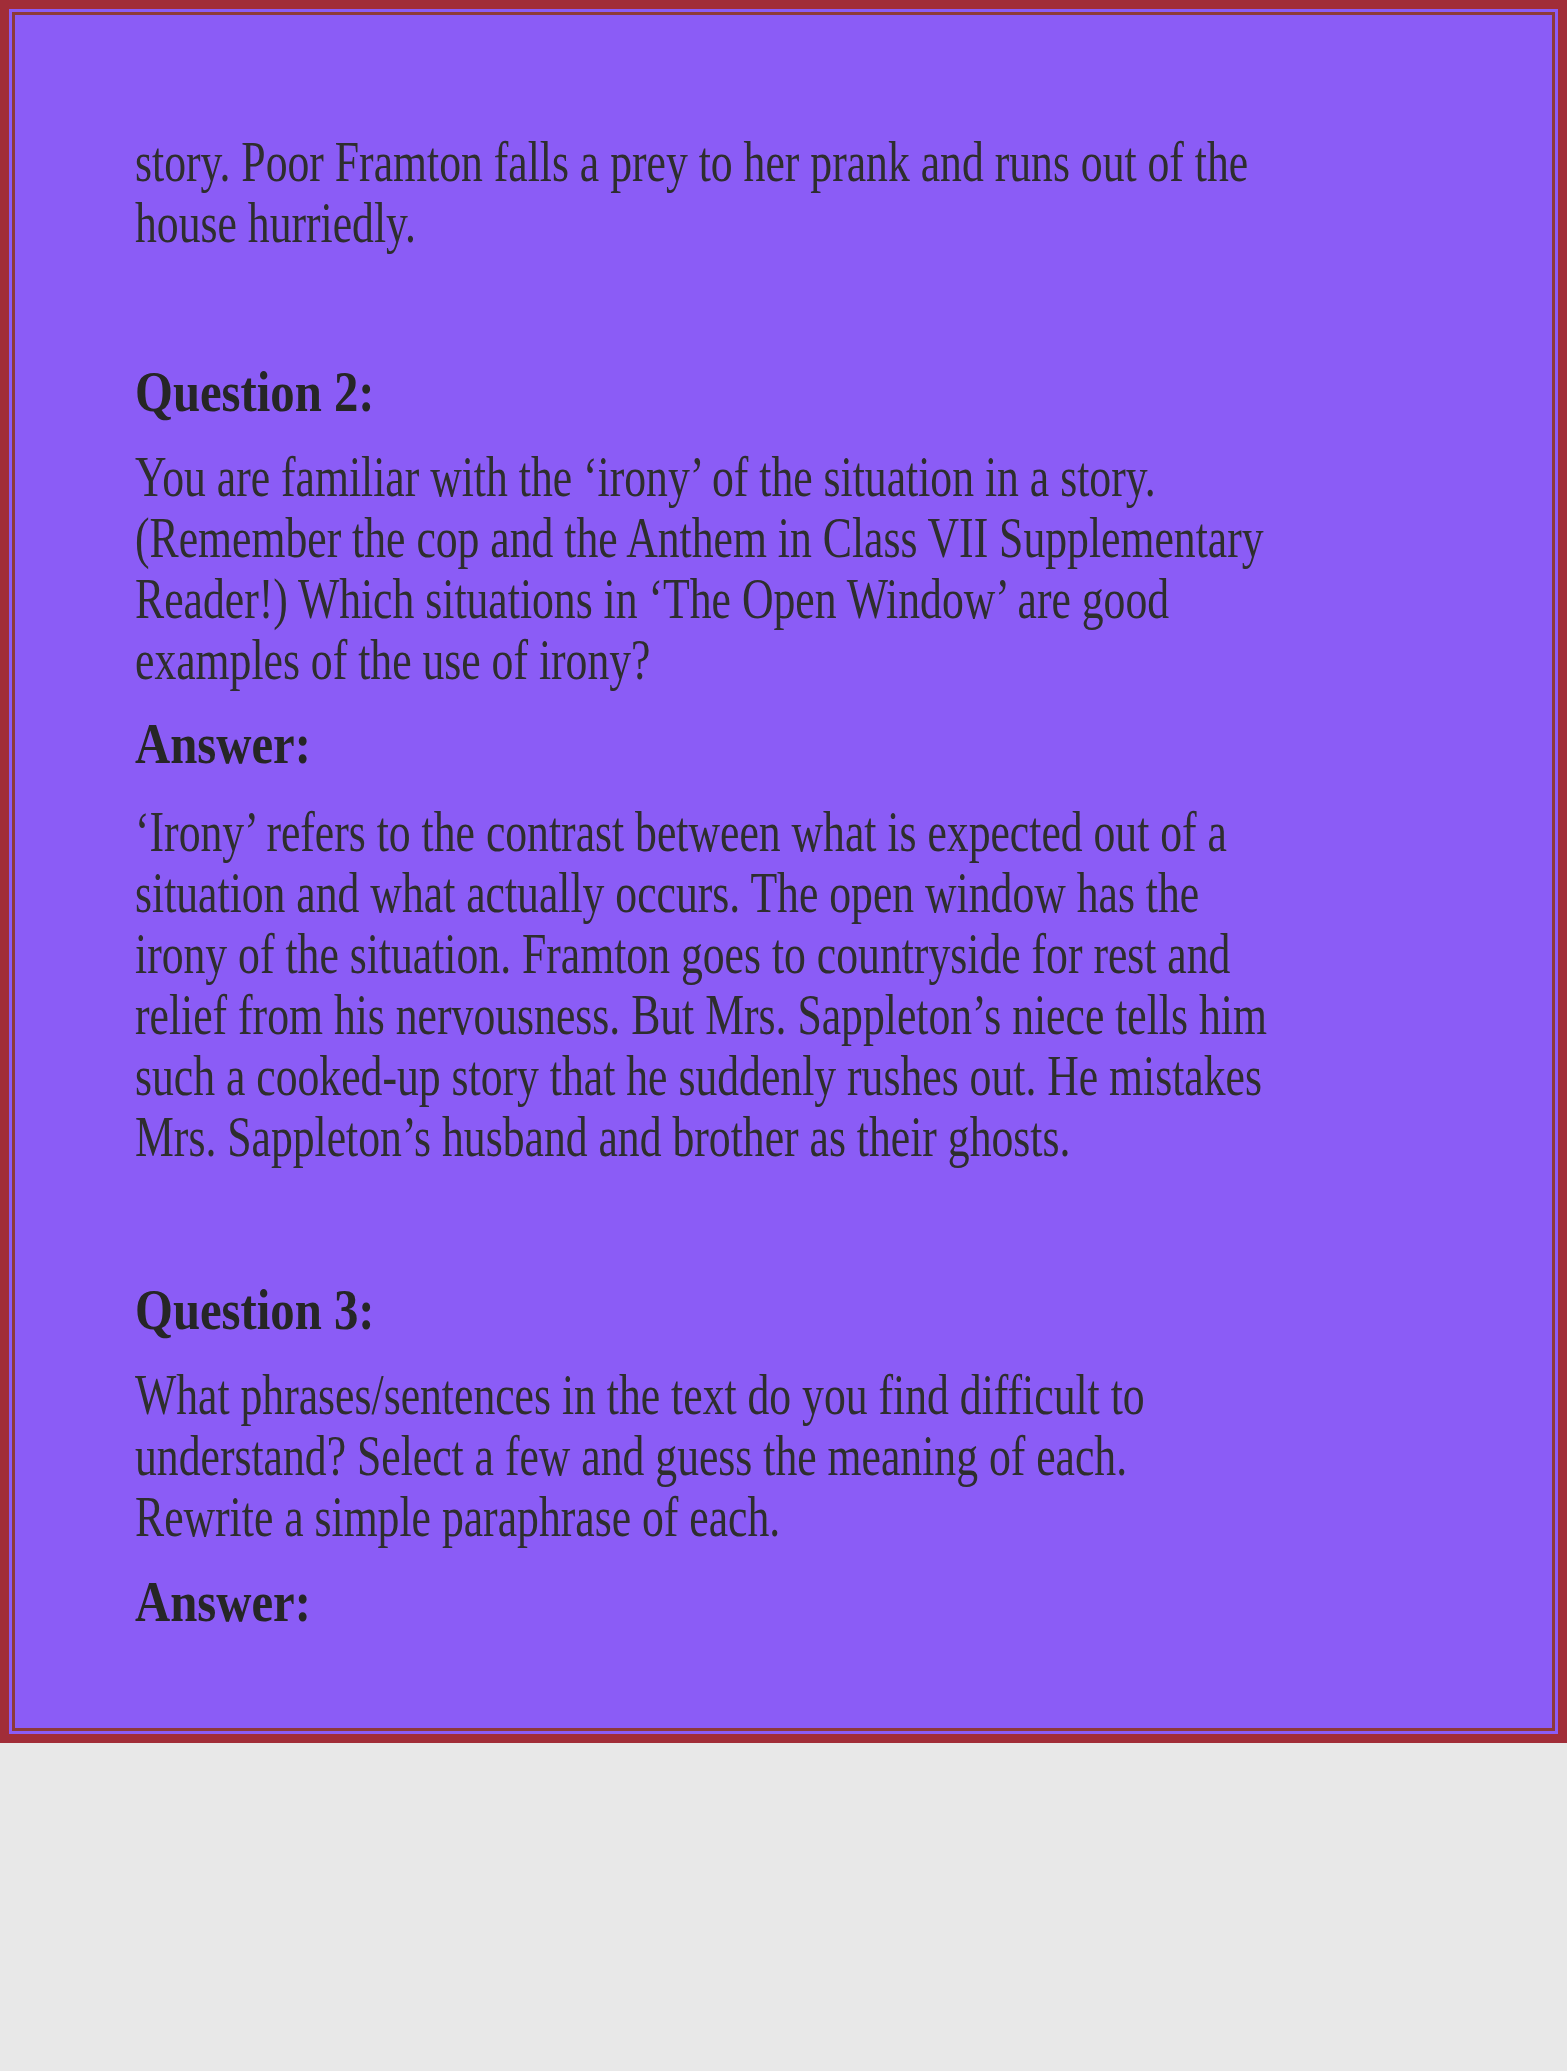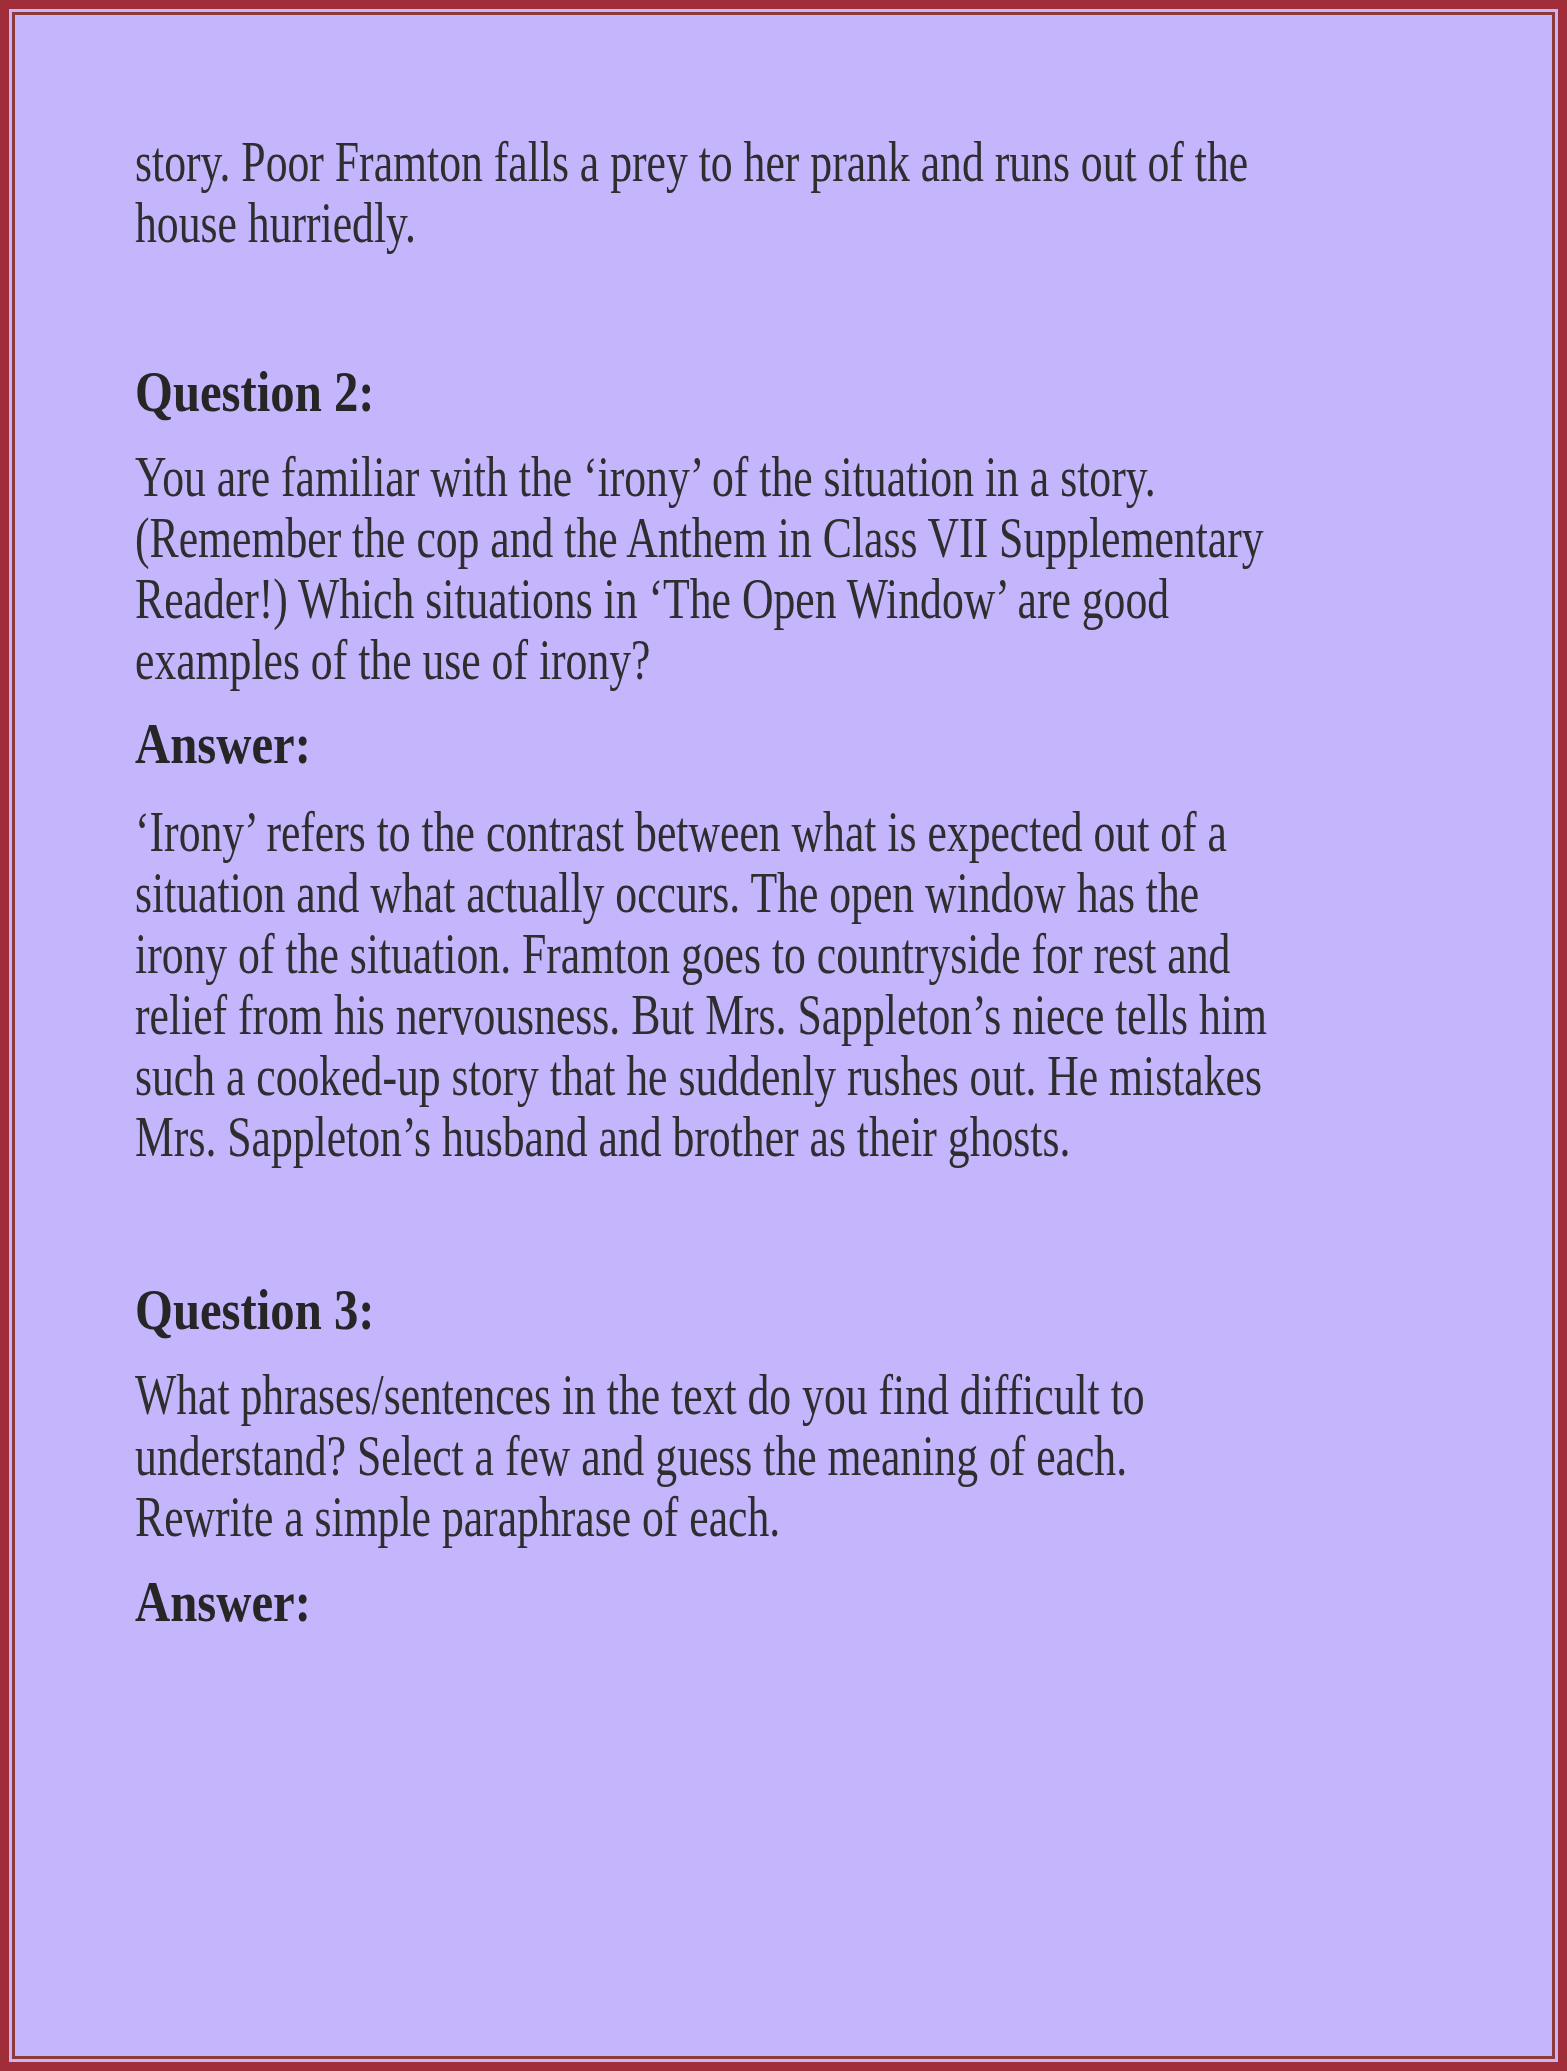--- a/index.html
+++ b/index.html
@@ -3,22 +3,22 @@
 <meta charset="utf-8">
 <style>
   html, body {
     margin: 0;
     padding: 0;
     background: #e8e8e8;
   }
   .page {
     position: relative;
     width: 1567px;
-    height: 2071px;
-    background: #c4b5fd;
+    height: 1743px;
+    background: #8b5cf6;
     overflow: hidden;
     font-family: "Liberation Serif", "DejaVu Serif", serif;
   }
   
   .frame-outer {
     position: absolute;
     inset: 0;
     border: 9px solid #a12d38;
     pointer-events: none;
   }

